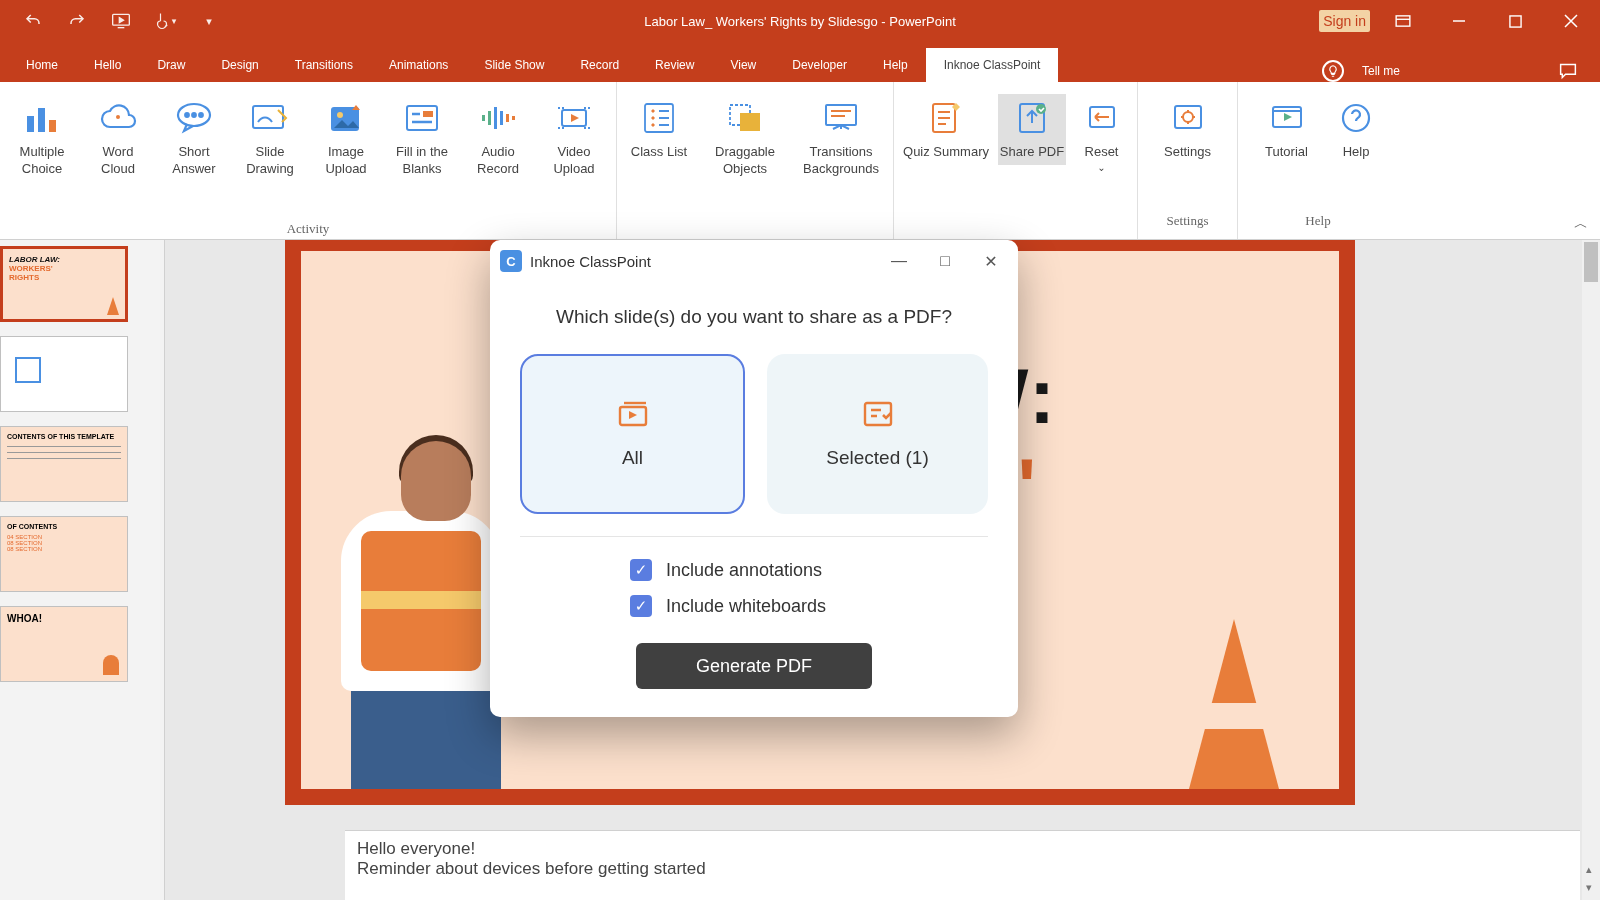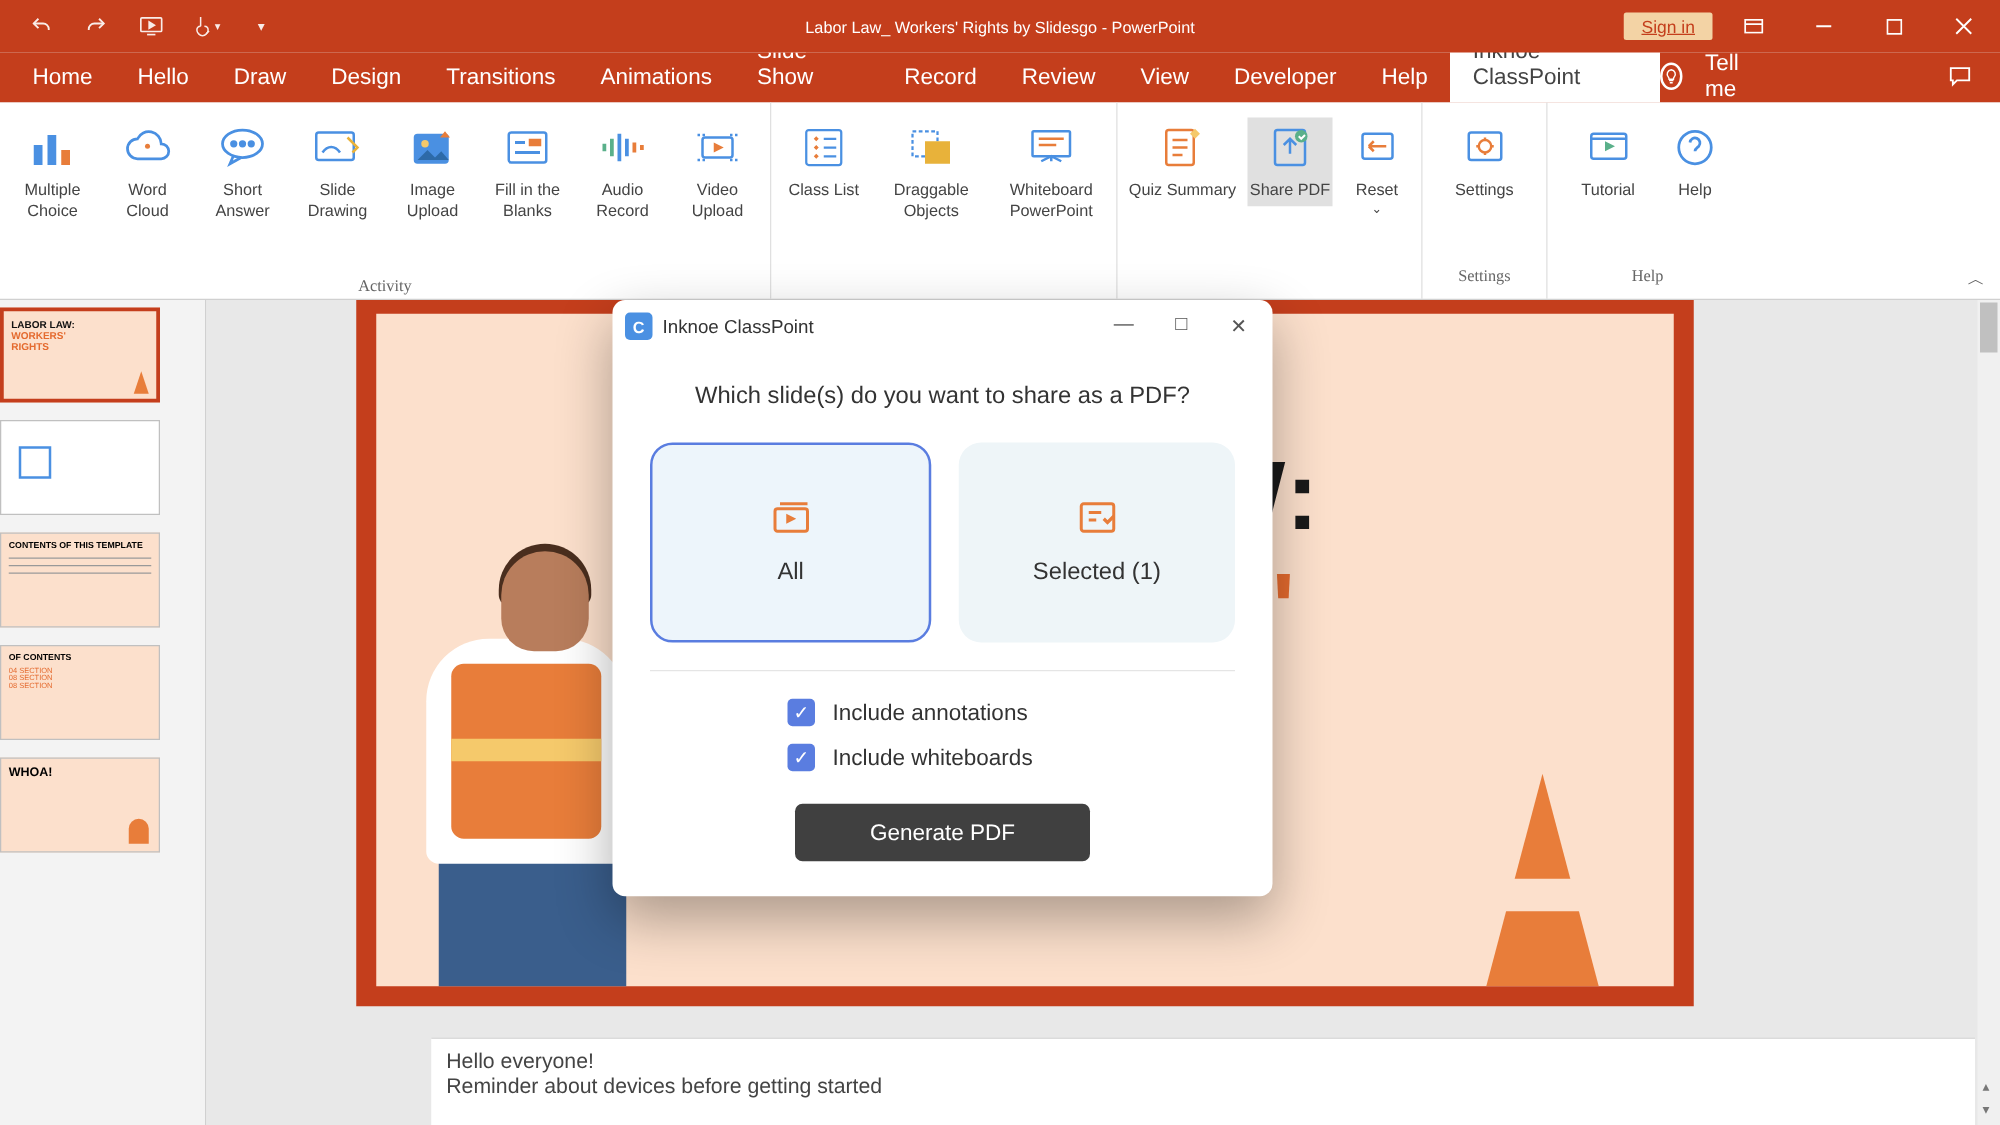--- a/index.html
+++ b/index.html
@@ -4,25 +4,25 @@
 <style>
 * { margin: 0; padding: 0; box-sizing: border-box; font-family: "Segoe UI", Arial, sans-serif; }
 body { width: 1600px; height: 900px; overflow: hidden; background: #e8e8e8; position: relative; }
 
 
 .titlebar { height: 42px; background: #c43e1c; display: flex; align-items: center; color: #fff; font-size: 13px; position: relative; }
 .titlebar-left { display: flex; gap: 14px; align-items: center; padding-left: 18px; }
 .titlebar-center { position: absolute; left: 50%; transform: translateX(-50%); white-space: nowrap; }
 .titlebar-right { margin-left: auto; display: flex; align-items: center; gap: 10px; padding-right: 6px; }
 .qat-btn { width: 30px; height: 30px; display: flex; align-items: center; justify-content: center; color: #fff; opacity: .9; }
-.signin { background: #f3d3a5; color: #c43e1c; padding: 3px 14px; font-size: 14px; border-radius: 2px; text-decoration: underline; }
+.signin { background: #f3d3a5; color: #c43e1c; padding: 3px 4px; font-size: 14px; border-radius: 2px; }
 .winbtn { width: 46px; height: 30px; display: flex; align-items: center; justify-content: center; color: #fff; font-size: 13px; }
 
 
-.tabs { height: 40px; background: #c43e1c; display: flex; align-items: flex-end; padding-left: 8px; color: #fff; font-size: 18px; }
+.tabs { height: 40px; background: #c43e1c; display: flex; align-items: flex-end; padding-left: 8px; color: #fff; font-size: 12px; }
 .tab { padding: 10px 18px 10px; cursor: pointer; }
 .tab.active { background: #fff; color: #444; }
 .tabs-right { margin-left: auto; display: flex; align-items: center; gap: 18px; padding-right: 22px; color: #fff; }
 .tellme-icon { width: 22px; height: 22px; border: 2px solid #fff; border-radius: 50%; display: flex; align-items: center; justify-content: center; font-size: 12px; }
 
 
 .ribbon { height: 158px; background: #fff; border-bottom: 1px solid #d0d0d0; display: flex; position: relative; }
 .group { display: flex; flex-direction: column; align-items: center; padding: 4px 8px; border-right: 1px solid #e0e0e0; }
 .group-items { display: flex; gap: 8px; flex: 1; align-items: flex-start; padding-top: 8px;}
 .ritem { display: flex; flex-direction: column; align-items: center; justify-content: flex-start; width: 68px; text-align: center; font-size: 13px; color: #444; line-height: 1.3; cursor: pointer; padding: 4px 0;}
@@ -284,21 +284,21 @@
           <span>Draggable Objects</span>
         </div>
       <div class="ritem wide">
           <div class="ricon">
             <svg width="40" height="34" viewBox="0 0 40 34" fill="none" stroke="#4a90e2" stroke-width="2">
               <rect x="5" y="4" width="30" height="20" rx="1"></rect>
               <path d="M12 28l8-4 8 4M20 24v4"></path>
               <path d="M10 10h20M10 15h14" stroke="#e87d3a"></path>
             </svg>
           </div>
-          <span>Whiteboard PowerPoint</span>
+          <span>Transitions Backgrounds</span>
         </div>
     </div>
     <div class="group-label">&nbsp;</div>
   </div>
 
   <div class="group" style="flex-basis:220px;">
     <div class="group-items">
       <div class="ritem wide">
           <div class="ricon">
             <svg width="36" height="34" viewBox="0 0 36 34" fill="none" stroke="#e87d3a" stroke-width="2">
@@ -373,21 +373,21 @@
         </div>
     </div>
     <div class="group-label">Help</div>
   </div>
   <div class="collapse-ribbon">︿</div>
 </div>
 
 <div class="main">
   <div class="thumbs">
     <div class="thumb thumb1 sel">
-      <div style="font-weight:900;color:#111;">LABOR LAW:</div>
+      <div style="font-weight:900;color:#111;font-style:italic;">LABOR LAW:</div>
       <div style="font-weight:900;color:#e46a2e;">WORKERS'</div>
       <div style="font-weight:900;color:#e46a2e;">RIGHTS</div>
       <div style="position:absolute;right:6px;bottom:4px;width:0;height:0;border-left:6px solid transparent;border-right:6px solid transparent;border-bottom:18px solid #e87d3a;"></div>
     </div>
     <div class="thumb" style="background:#fff;">
       <div style="width:26px;height:26px;border:2px solid #4a90e2;margin:14px 0 0 8px;"></div>
     </div>
     <div class="thumb thumb3">
       <div style="font-weight:700;font-size:7px;">CONTENTS OF THIS TEMPLATE</div>
       <div style="margin-top:6px;border-top:1px solid #999;height:6px;"></div>

